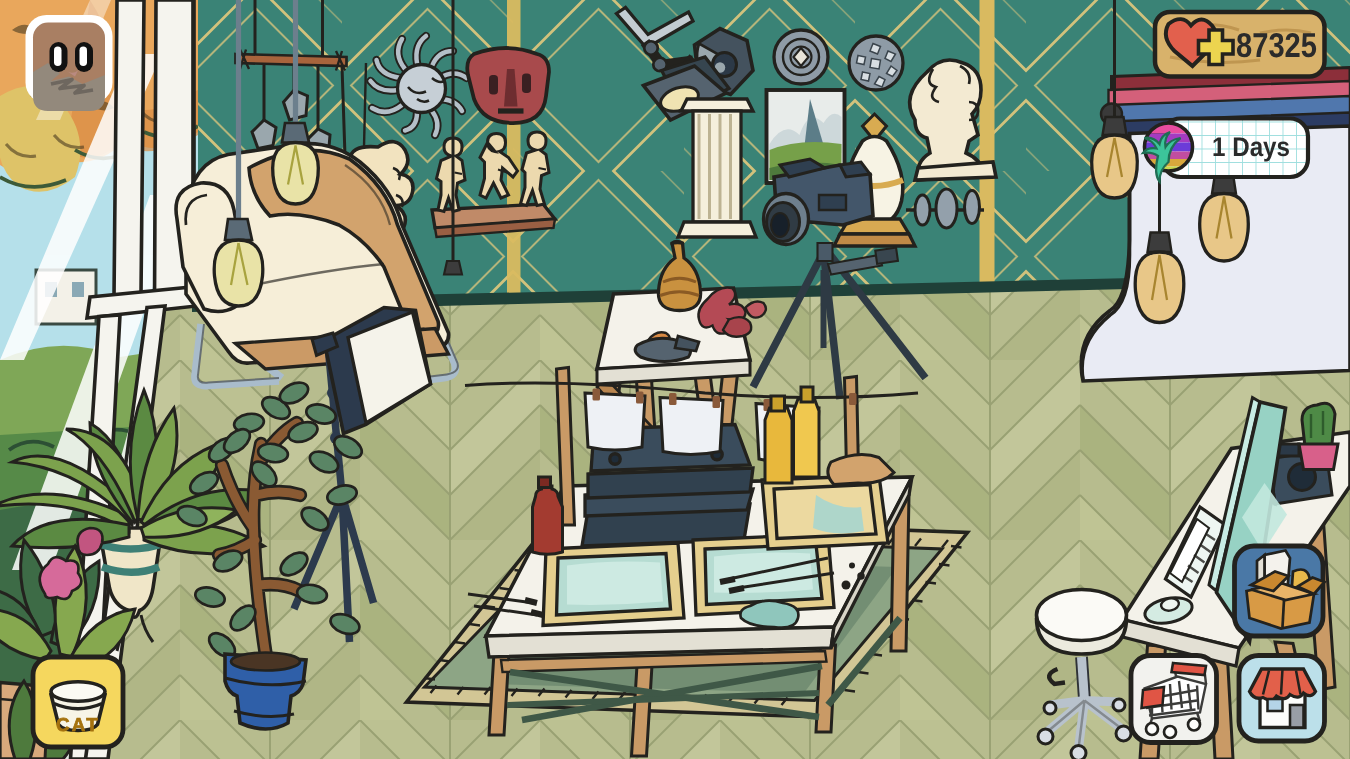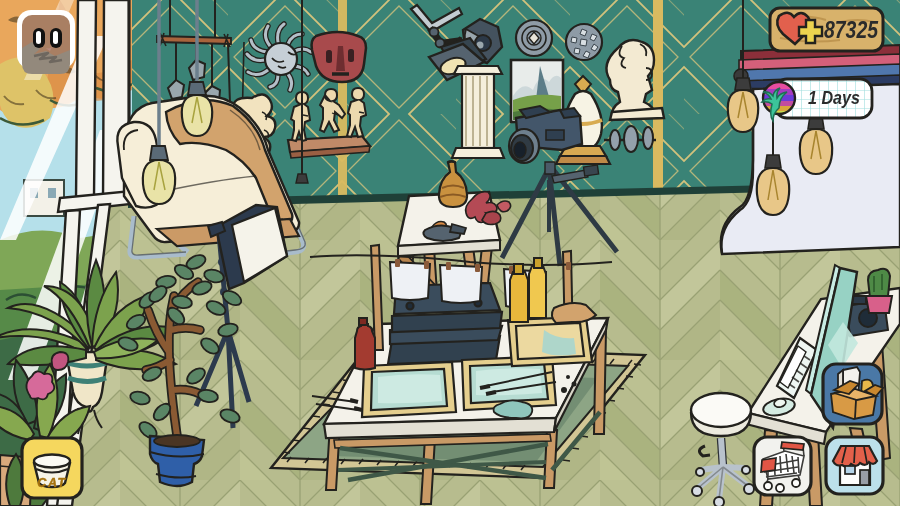--- a/index.html
+++ b/index.html
@@ -1,16 +1,16 @@
 <!DOCTYPE html>
 <html><head>
 <meta charset="utf-8">
 <style>
   html,body{margin:0;padding:0;background:#b8bd90;}
-  .stage{width:900px;height:506px;overflow:hidden;position:relative;font-family:"Liberation Sans",sans-serif;font-style:italic;}
+  .stage{width:900px;height:506px;overflow:hidden;position:relative;font-family:"Liberation Sans",sans-serif;}
   svg{display:block;}
 </style>
 </head>
 <body>
 <div class="stage">
 <svg width="900" height="506" viewBox="0 0 900 506" xmlns="http://www.w3.org/2000/svg">
 <defs>
 
   <pattern id="deco" width="114" height="114" patternUnits="userSpaceOnUse">
     <rect width="114" height="114" fill="#3a8376"></rect>

